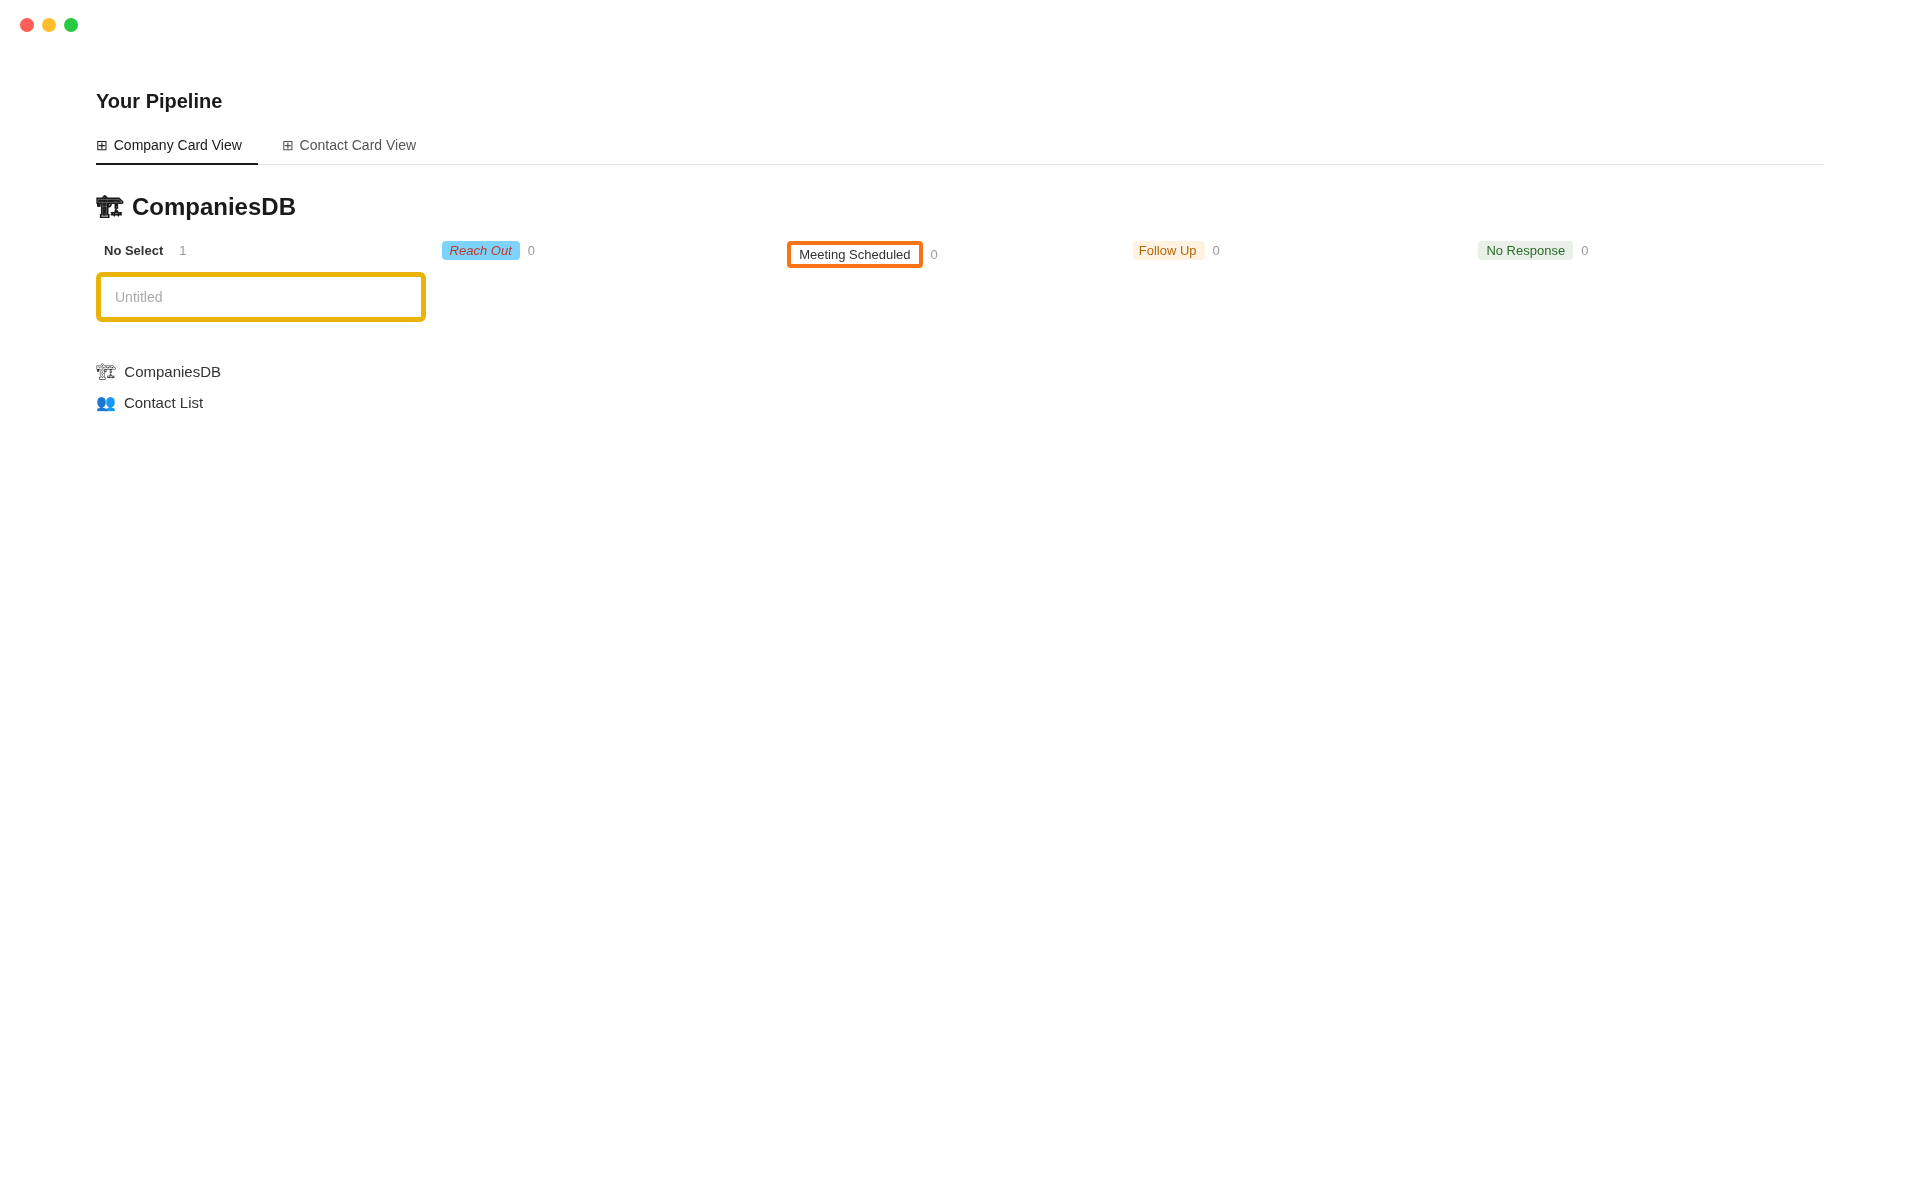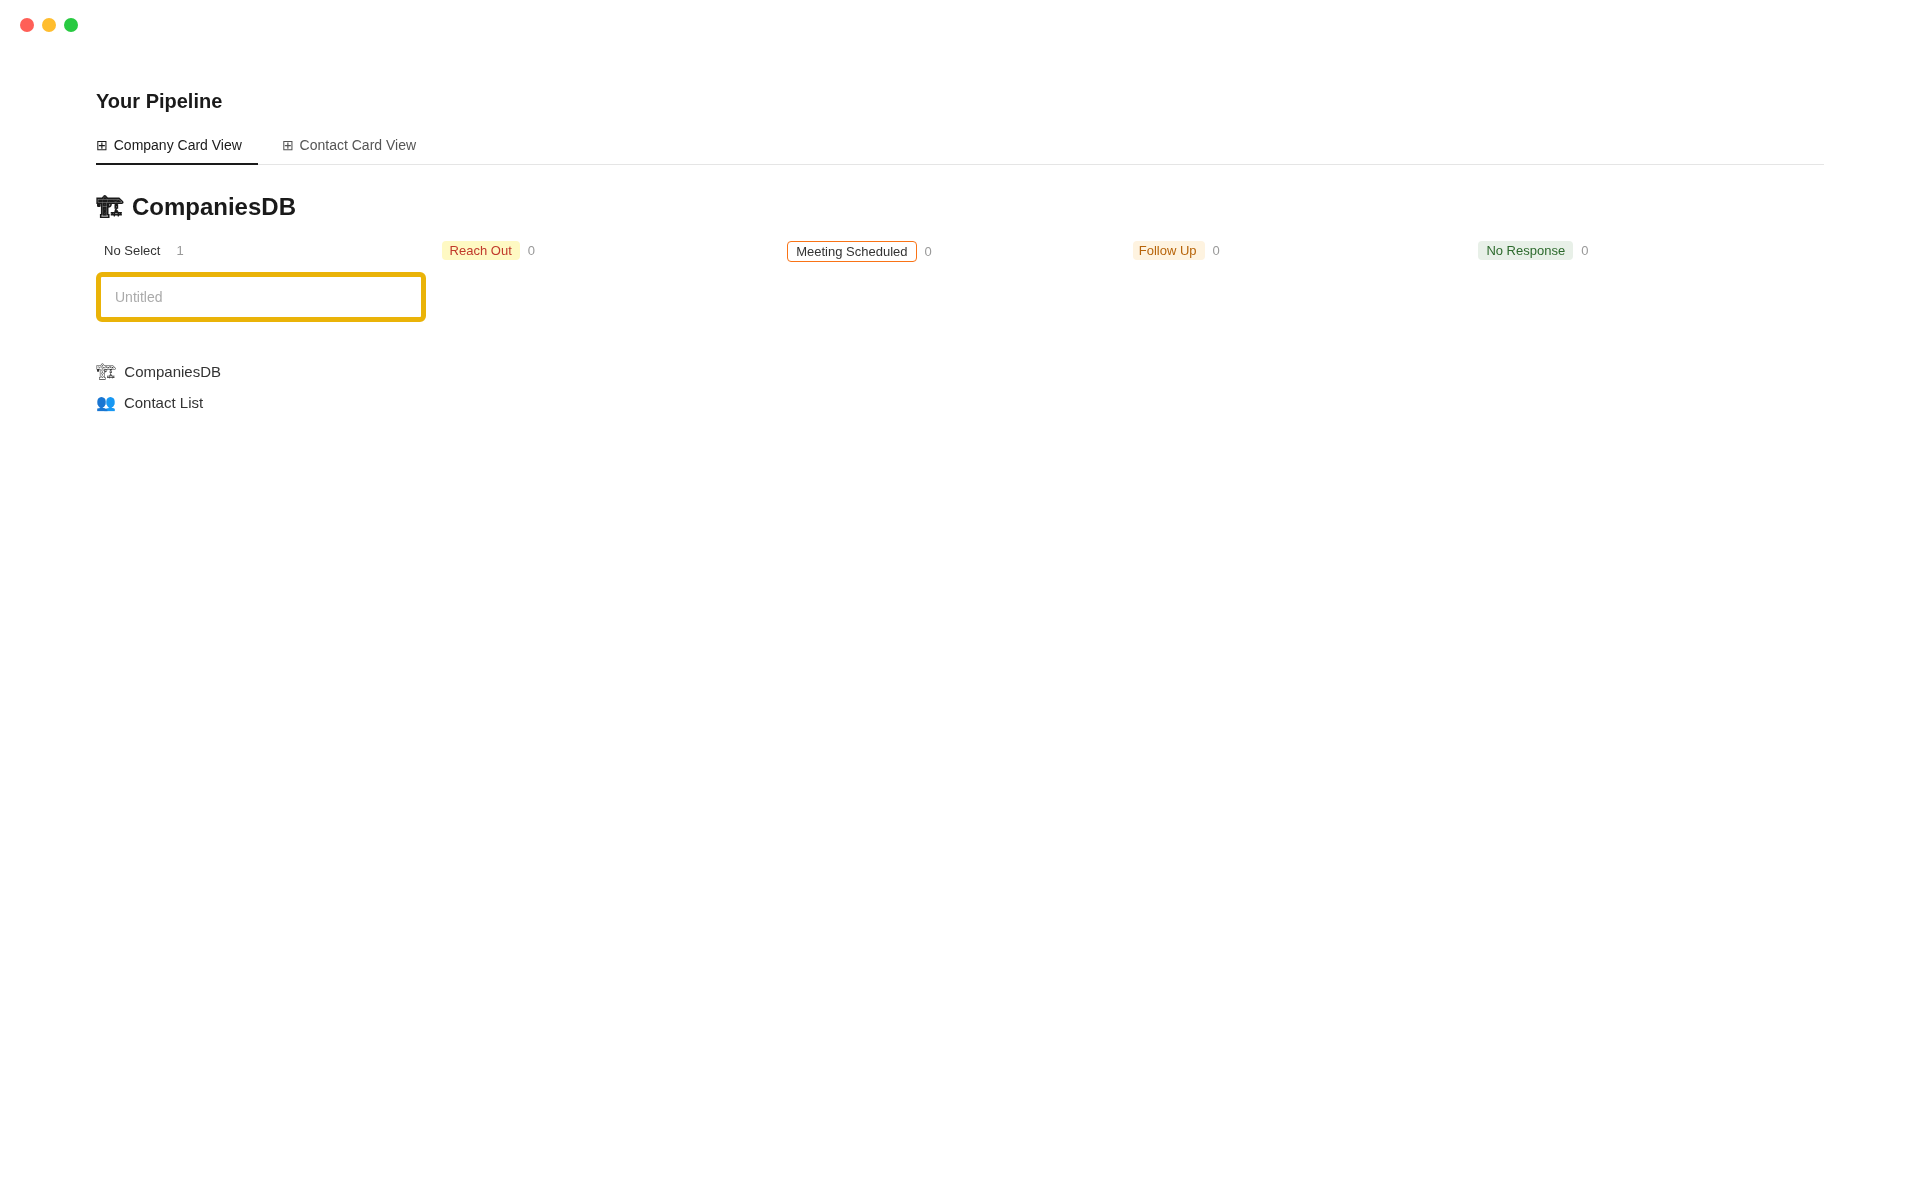--- a/index.html
+++ b/index.html
@@ -124,32 +124,33 @@
     .column-badge {
       font-size: 13px;
       font-weight: 500;
       padding: 2px 8px;
       border-radius: 4px;
     }
 
     .badge-default {
       background: transparent;
       color: #333;
-      font-weight: 400;
+      font-weight: 700;
     }
 
     .badge-reach-out {
-      background: #fef9c3;
+      background: #7dd3fc;
       color: #c0392b;
+      font-style: italic;
     }
 
     .badge-meeting {
       background: transparent;
       color: #333;
-      border: 1px solid #f97316;
+      border: 4px solid #f97316;
     }
 
     .badge-follow-up {
       background: #fef3e0;
       color: #b7640a;
       padding-left: 6px;
     }
 
     .badge-no-response {
       background: #e8f0e8;

